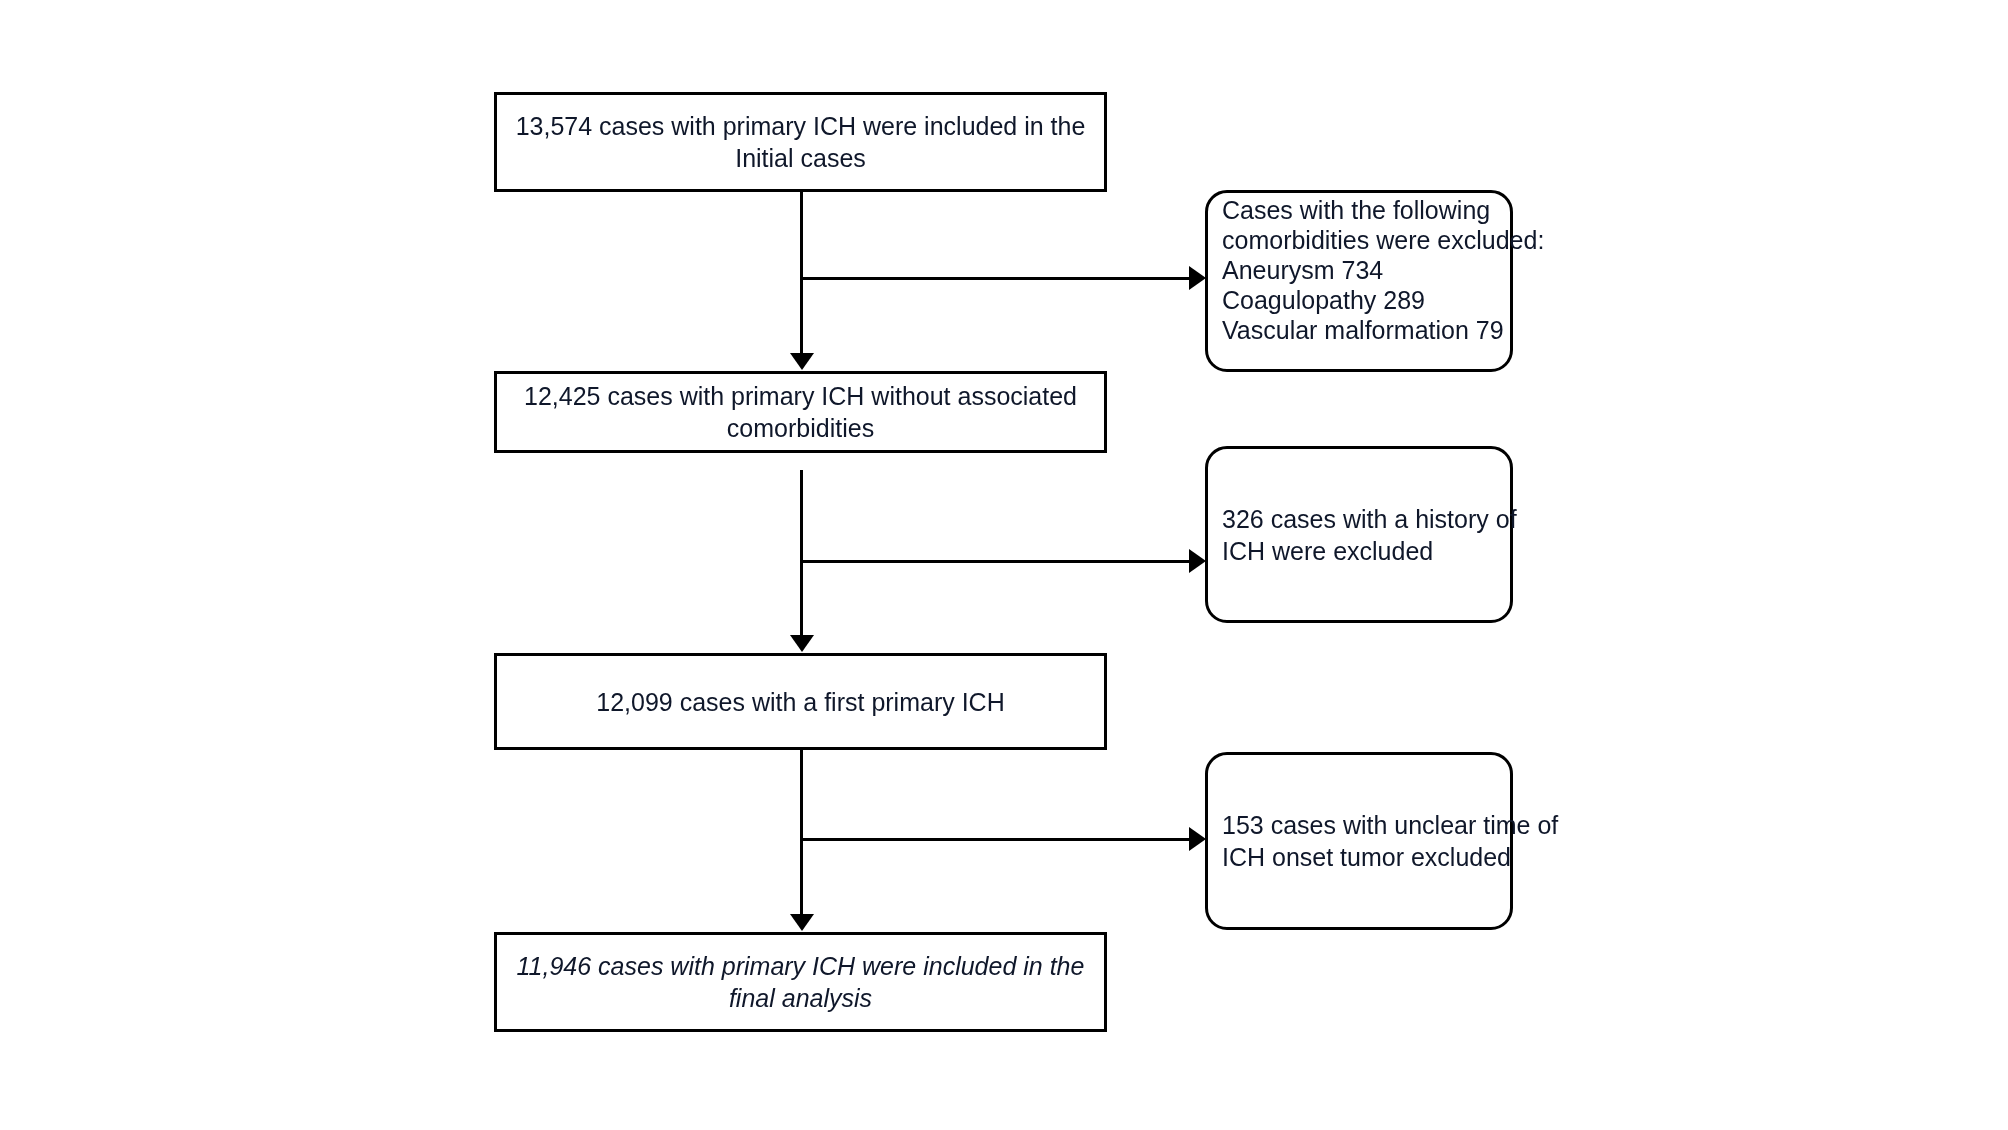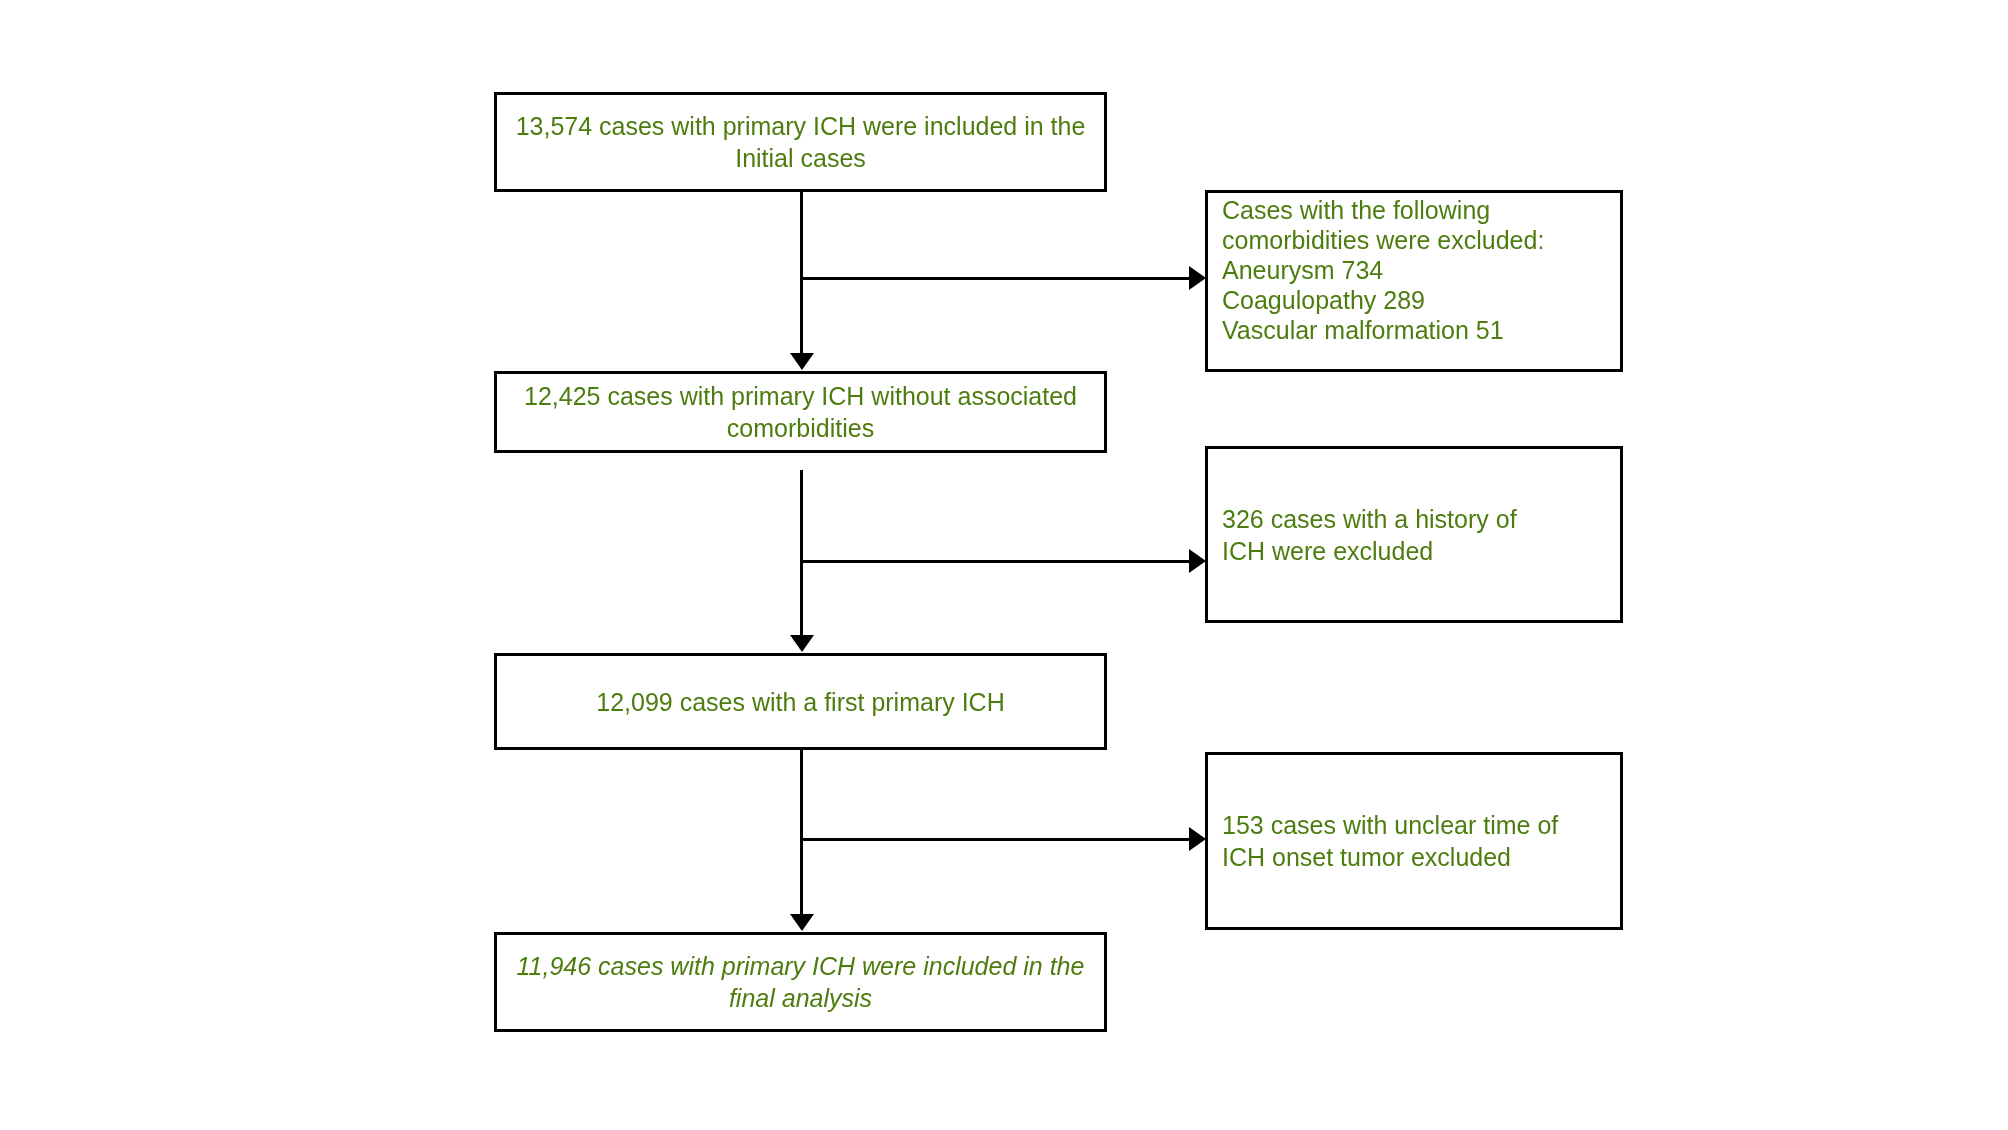--- a/index.html
+++ b/index.html
@@ -1,34 +1,34 @@
 <!DOCTYPE html>
 <html><head>
 <meta charset="utf-8">
 <style>
   html,body { margin:0; padding:0; background:#ffffff; }
   .canvas {
     position:relative; width:2008px; height:1130px; background:#ffffff;
-    font-family:"Liberation Sans", sans-serif; color:#4d7c0f; overflow:hidden;
+    font-family:"Liberation Sans", sans-serif; color:#0f172a; overflow:hidden;
   }
   .box {
     position:absolute; border:3px solid #000000; background:#ffffff;
     box-sizing:border-box; font-size:25px; display:flex; flex-direction:column;
   }
   .main-box {
     left:494px; width:613px; justify-content:center;
     text-align:center; line-height:32px; padding:0 4px;
   }
   #m1 { top:92px;  height:100px; }
   #m2 { top:371px; height:82px; }
   #m3 { top:653px; height:97px;  }
   #m4 { top:932px; height:100px;font-style:italic; }
   .side-box {
-    left:1205px; width:418px; text-align:left;
-    padding-left:14px; padding-right:6px;
+    left:1205px; width:308px; text-align:left;
+    padding-left:14px; padding-right:6px;border-radius:22px;
   }
   #s1 { top:190px; height:182px; justify-content:flex-start; padding-top:2px; line-height:30px; }
   #s2 { top:446px; height:177px; justify-content:center; line-height:32px; }
   #s3 { top:752px; height:178px; justify-content:center; line-height:32px; }
   .line { white-space:nowrap; }
   .vline { position:absolute; left:800px; width:3px; background:#000000; }
   #v1 { top:190px; height:166px; }
   #v2 { top:470px; height:169px; }
   #v3 { top:747px; height:171px; }
   .hline { position:absolute; left:800px; width:391px; height:3px; background:#000000; }
@@ -74,21 +74,21 @@
   <div class="box main-box" id="m4">
     <div class="line">11,946 cases with primary ICH were included in the</div>
     <div class="line">final analysis</div>
   </div>
 
   <div class="box side-box" id="s1">
     <div class="line">Cases with the following</div>
     <div class="line">comorbidities were excluded:</div>
     <div class="line">Aneurysm 734</div>
     <div class="line">Coagulopathy 289</div>
-    <div class="line">Vascular malformation 51</div>
+    <div class="line">Vascular malformation 79</div>
   </div>
 
   <div class="box side-box" id="s2">
     <div class="line">326 cases with a history of</div>
     <div class="line">ICH were excluded</div>
   </div>
 
   <div class="box side-box" id="s3">
     <div class="line">153 cases with unclear time of</div>
     <div class="line">ICH onset tumor excluded</div>

